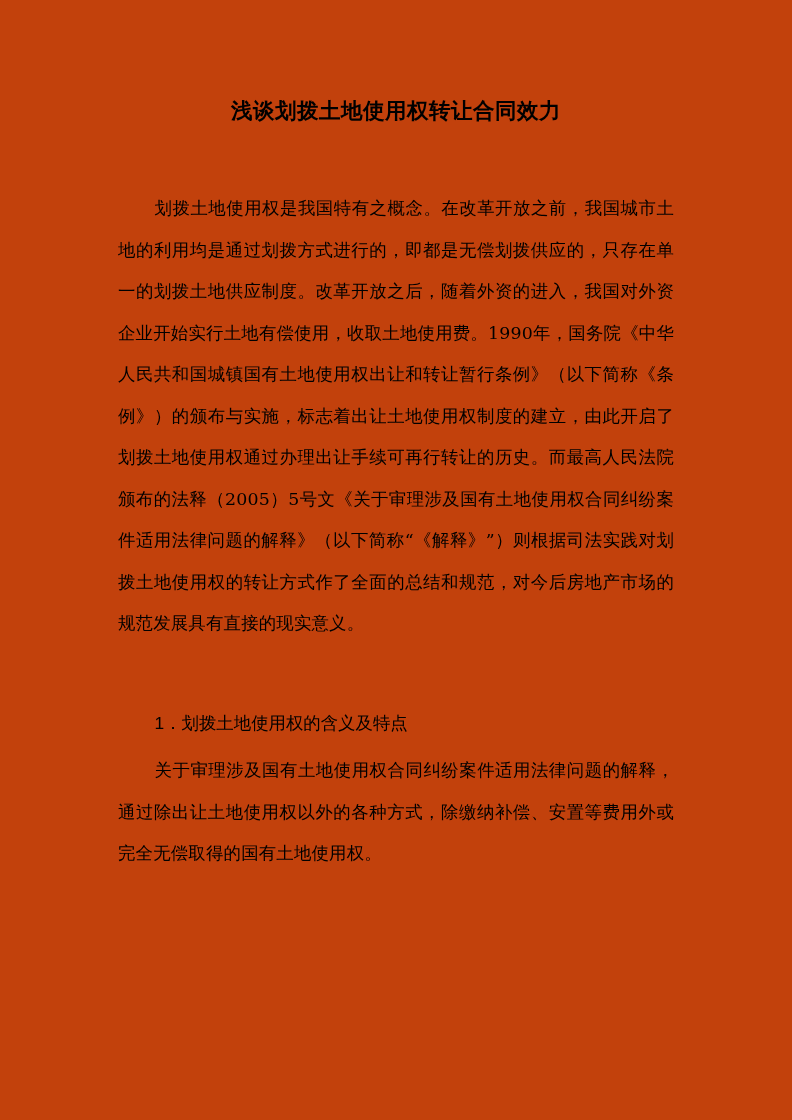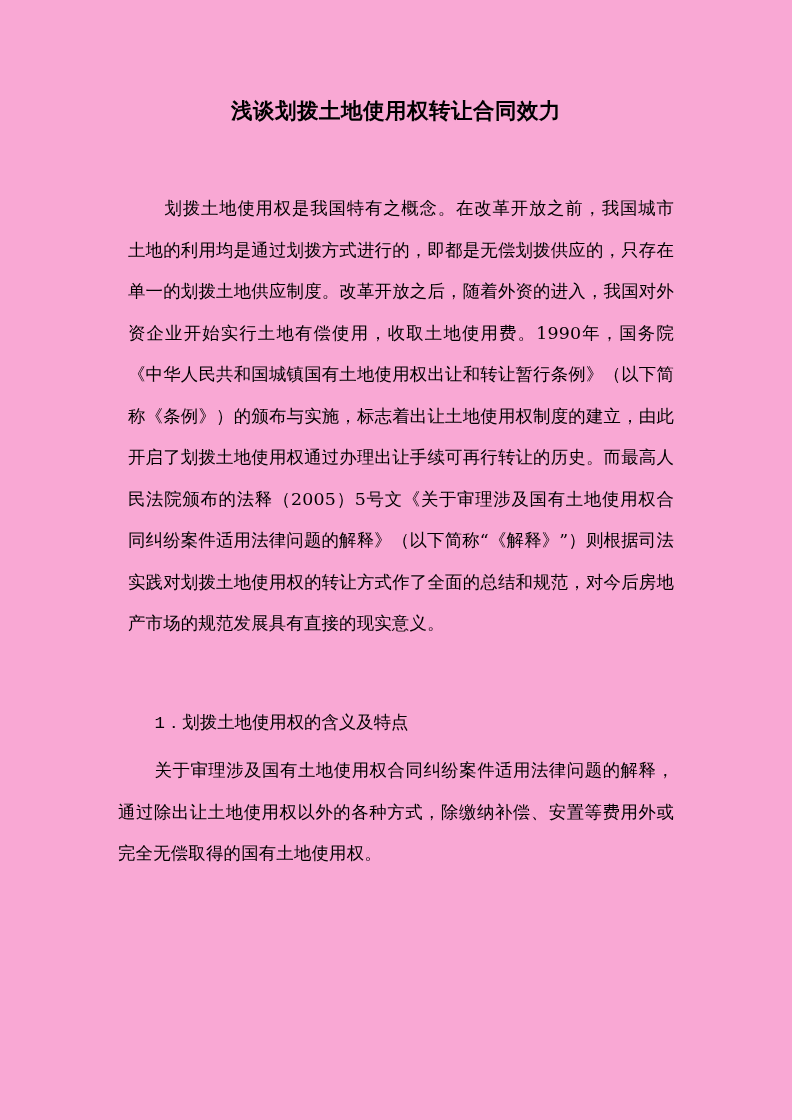--- a/index.html
+++ b/index.html
@@ -11,57 +11,56 @@
     width: 792px;
     height: 1120px;
     font-family: "DejaVu Serif", "Liberation Serif", serif;
     color: #000000;
     overflow: hidden;
   }
   .page {
     position: relative;
     width: 792px;
     height: 1120px;
-    background: #f9a8d4;
+    background: #c2410c;
     box-sizing: border-box;
     padding: 0 118px;
   }
   .doc-title {
     margin: 0;
     padding-top: 96px;
     font-size: 21.5px;
     font-weight: bold;
     text-align: center;
     letter-spacing: 0.5px;
     line-height: 1.4;
     font-family: "DejaVu Sans", "Liberation Sans", sans-serif;
   }
   .body-block {
     margin-top: 62px;
-    margin-left: 10px;
   }
   p.para {
     margin: 0;
     font-size: 17.4px;
     line-height: 41.5px;
     text-align: justify;
     text-justify: inter-ideograph;
     letter-spacing: 0.2px;
     font-family: "DejaVu Serif", "Liberation Serif", serif;
   }
   p.para.indent {
     text-indent: 2.1em;
   }
   .section-heading {
     margin: 0;
     padding-top: 58px;
     font-size: 17.4px;
     line-height: 41.5px;
     text-indent: 2.1em;
-    font-family: Liberation Mono, monospace;
+    font-family: Liberation Sans, sans-serif;
   }
   .section-body {
     margin: 0;
     padding-top: 6px;
   }
 </style>
 </head>
 <body>
 
 <div class="page">

